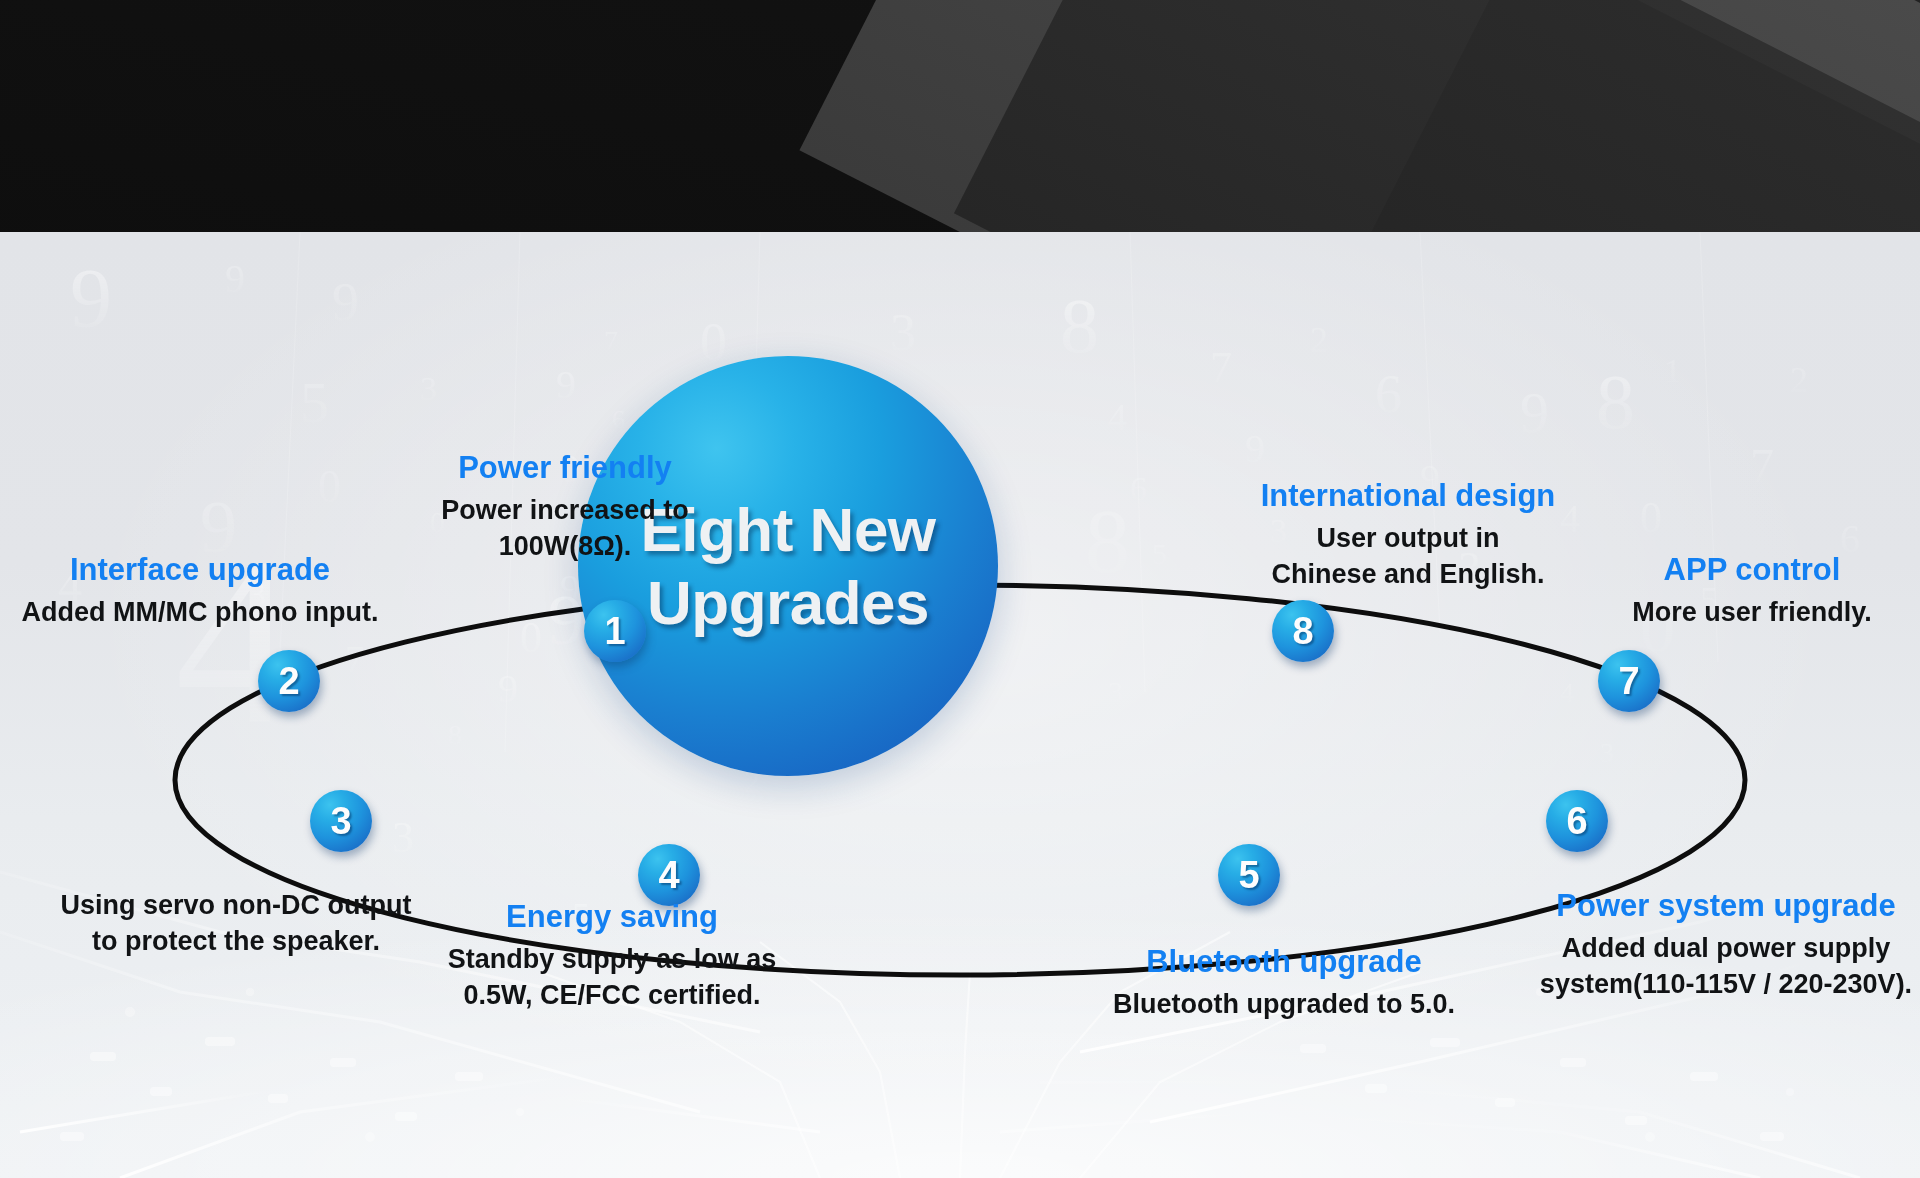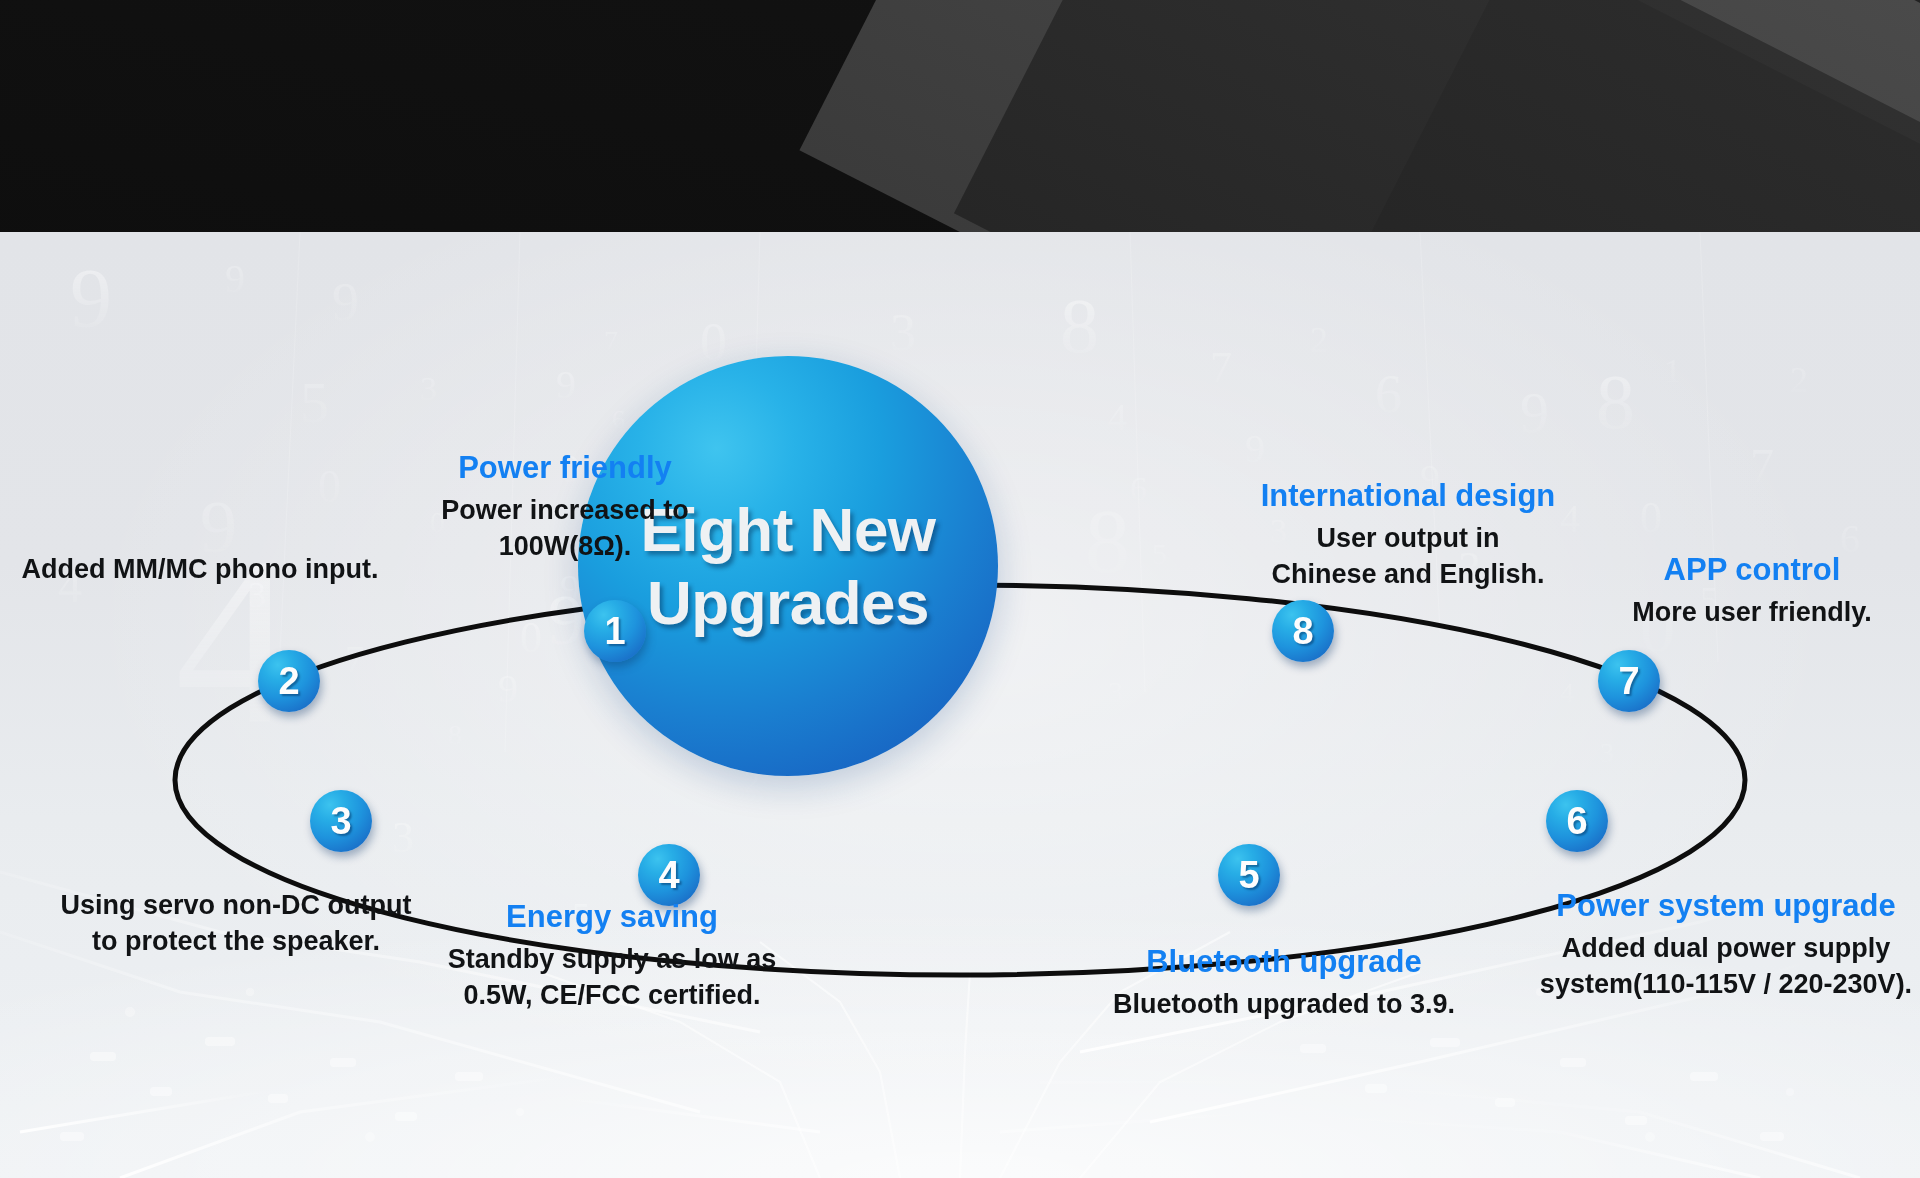--- a/index.html
+++ b/index.html
@@ -341,37 +341,38 @@
   <div class="node" style="left:1598px; top:650px;">7</div>
   <div class="node" style="left:1272px; top:600px;">8</div>
 
   <div class="callout ta-center" style="left:400px; top:450px; width:330px;">
     <p class="ttl">Power friendly</p>
     <p class="desc">Power increased to
 100W(8Ω).</p>
   </div>
 
   <div class="callout ta-center" style="left:0px; top:552px; width:400px;">
+    <p class="ttl">Interface upgrade</p>
     <p class="desc">Added MM/MC phono input.</p>
   </div>
 
   <div class="callout ta-center" style="left:36px; top:888px; width:400px;">
     <p class="desc">Using servo non-DC output
 to protect the speaker.</p>
   </div>
 
   <div class="callout ta-center" style="left:424px; top:899px; width:376px;text-align:center;">
     <p class="ttl">Energy saving</p>
     <p class="desc">Standby supply as low as
 0.5W, CE/FCC certified.</p>
   </div>
 
   <div class="callout ta-center" style="left:1100px; top:944px; width:368px;">
     <p class="ttl">Bluetooth upgrade</p>
-    <p class="desc">Bluetooth upgraded to 3.9.</p>
+    <p class="desc">Bluetooth upgraded to 5.0.</p>
   </div>
 
   <div class="callout ta-left" style="left:1516px; top:888px; width:420px;">
     <p class="ttl">Power system upgrade</p>
     <p class="desc">Added dual power supply
 system(110-115V / 220-230V).</p>
   </div>
 
   <div class="callout ta-left" style="left:1572px; top:552px; width:360px;">
     <p class="ttl">APP control</p>

